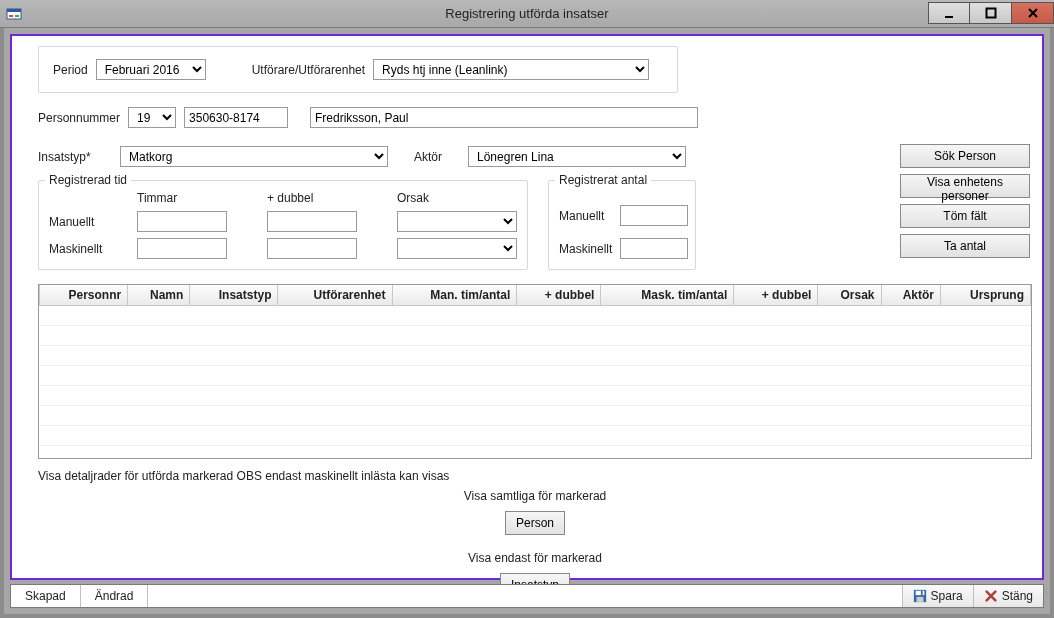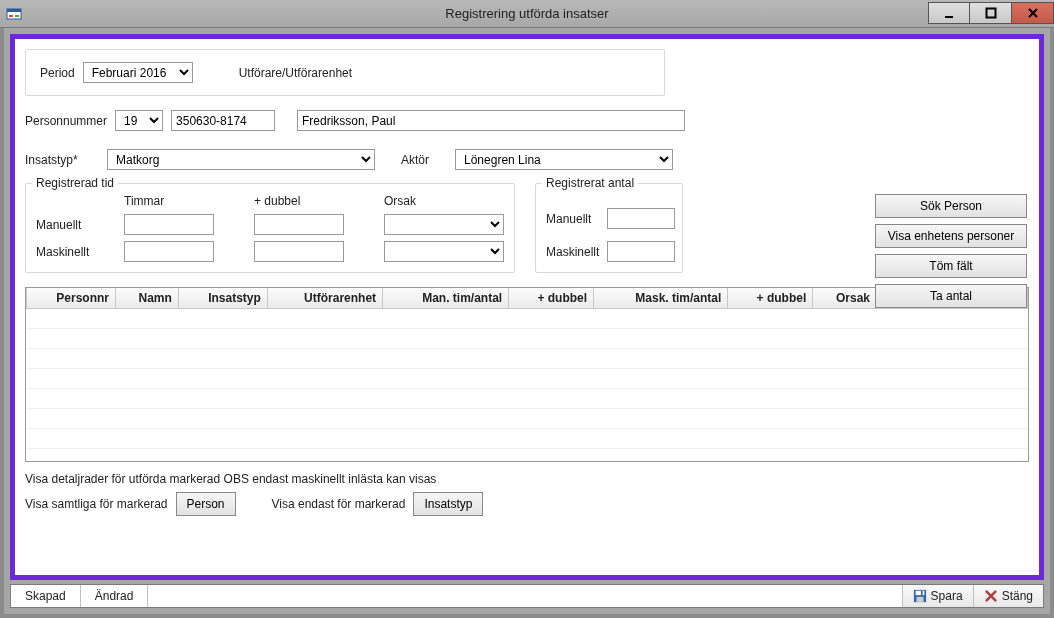--- a/index.html
+++ b/index.html
@@ -46,22 +46,22 @@
   .client {
     position:absolute;
     top:28px; left:4px; right:4px; bottom:4px;
     background:#a6a6a6;
     padding:6px;
   }
   .form {
     position:absolute;
     top:6px; left:6px; right:6px; bottom:34px;
     background:#fff;
-    border:5px solid #6d28d9;
-    padding:10px 10px 8px 10px;
+    border:2px solid #6d28d9;
+    padding:10px 10px 8px 26px;
   }
 
   
   .inp, .sel {
     border:1px solid #9a9a9a;
     background:#fff;
     height:21px;
     font:inherit;
     padding:0 4px;
   }
@@ -87,22 +87,21 @@
     width:640px;
     margin-bottom:14px;
   }
 
   
   .right-actions {
     position:absolute;
     top:108px;
     right:12px;
     display:flex; flex-direction:column; gap:6px;
-    width:152px;
-    margin-top:47px;
+    width:130px;
   }
   .right-actions .btn { width:100%; }
 
   
   .person-row { margin-bottom:18px; }
 
   
   .groupbox {
     border:1px solid #d8d8d8;
     border-radius:2px;
@@ -144,21 +143,21 @@
     text-align:right;
     white-space:nowrap;
   }
   tbody td {
     border-bottom:1px solid #eee;
     height:20px;
   }
 
   
   .detail-text { margin-top:10px; font-size:12px; }
-  .detail-row { margin-top:6px; display:flex; align-items:center; gap:8px; }
+  .detail-row { margin-top:6px; display:flex; align-items:center; gap:8px;flex-direction:column; }
 
   
   .statusbar {
     position:absolute;
     left:6px; right:6px; bottom:6px;
     height:24px;
     background:#fff;
     border:1px solid #7a7a7a;
     display:flex;
     align-items:stretch;
@@ -215,20 +214,23 @@
   <div class="form">
 
     <div class="top-panel">
       <div class="row">
         <span class="lbl">Period</span>
         <select class="sel" style="width:110px">
           <option>Februari 2016</option>
         </select>
         <span style="width:30px"></span>
         <span class="lbl">Utförare/Utförarenhet</span>
+        <select class="sel" style="width:276px">
+          <option>Ryds htj inne (Leanlink)</option>
+        </select>
       </div>
     </div>
 
     <div class="right-actions">
       <button class="btn">Sök Person</button>
       <button class="btn">Visa enhetens personer</button>
       <button class="btn">Töm fält</button>
       <button class="btn">Ta antal</button>
     </div>
 

